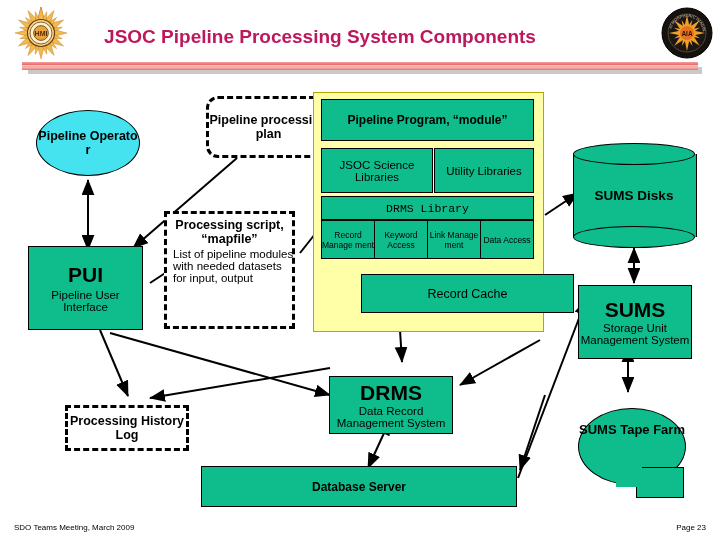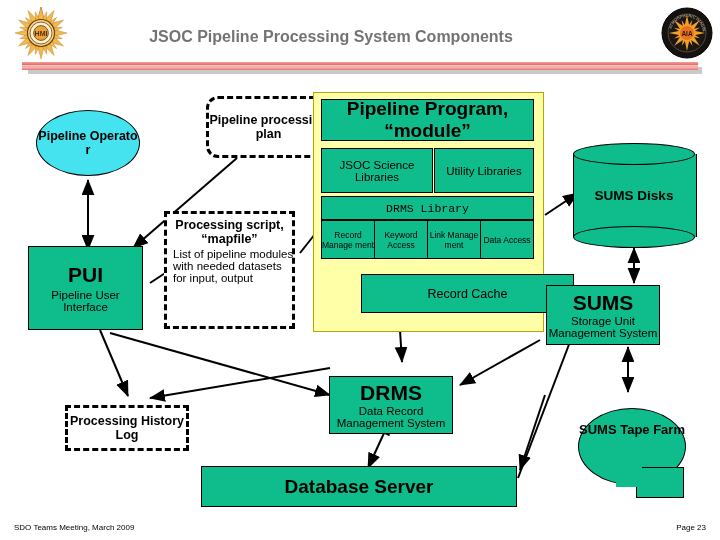--- a/index.html
+++ b/index.html
@@ -5,22 +5,22 @@
   html,body{margin:0;padding:0;}
   body{
     width:720px;height:540px;background:#ffffff;overflow:hidden;
     font-family:"Liberation Sans", sans-serif;
     position:relative;
   }
   .slide{position:absolute;left:0;top:0;width:720px;height:540px;}
 
   
   .title{
-    position:absolute;left:71px;top:20px;width:520px;height:34px;
-    font-size:16px;font-weight:bold;color:#737373;
+    position:absolute;left:60px;top:20px;width:520px;height:34px;
+    font-size:19px;font-weight:bold;color:#be185d;
     display:flex;align-items:center;justify-content:center;
     letter-spacing:0px;
   }
   .rulewrap{position:absolute;left:22px;top:62px;width:680px;height:12px;}
   .rule-shadow{position:absolute;left:6px;top:5px;width:674px;height:7px;background:#c9c9c9;}
   .rule-main{position:absolute;left:0;top:0;width:676px;height:8px;
     background:linear-gradient(#f4a0a0,#e05a52 45%,#f8c4c0 60%,#e8736a);}
   .rule-line{position:absolute;left:0;top:3px;width:676px;height:1px;background:#ffffff;opacity:.65;}
 
   
@@ -35,21 +35,21 @@
     text-align:center;color:#000;
   }
   .green{background:#0fbc8c;border:1px solid #000;}
   .cyan-ellipse{background:#45e2f0;border:1px solid #000;border-radius:50%;}
   .dashed{background:#ffffff;border:3px dashed #000;margin-top:11px;}
   .dashed-round{background:#ffffff;border:3px dashed #000;border-radius:12px;margin-left:48px;}
   .yellowpanel{background:#ffffa8;border:1px solid #b5a700;}
 
   .lbl-bold{font-weight:bold;}
   .t18{font-size:21px;}
-  .t14{font-size:19px;}
+  .t14{font-size:12px;}
   .t13{font-size:12.5px;}
   .t12{font-size:11.5px;}
   .t9{font-size:8.5px;line-height:10px;}
 
   .leftaligned{align-items:flex-start;text-align:left;justify-content:flex-start;}
   .leftaligned .body{padding:2px 4px 0 6px;}
 
   
   .cyl{position:absolute;}
   .cyl .body{
@@ -291,21 +291,21 @@
     <span>Database Server</span>
   </div>
 
   <div class="cyl" style="left:573px;top:143px;width:122px;height:105px;">
     <div class="body"></div>
     <div class="bottom"></div>
     <div class="top"></div>
     <div class="cap-label">SUMS Disks</div>
   </div>
 
-  <div class="box green" style="left:546px;top:285px;width:114px;height:60px;">
+  <div class="box green" style="left:578px;top:285px;width:114px;height:74px;">
     <div class="t18 lbl-bold">SUMS</div>
     <div class="t12">Storage Unit Management System</div>
   </div>
 
   <div class="tape" style="left:578px;top:408px;width:108px;height:90px;">
     <div class="disc"></div>
     <div class="tail"></div>
     <div class="tail-mask"></div>
     <div class="tape-label">SUMS Tape Farm</div>
   </div>

